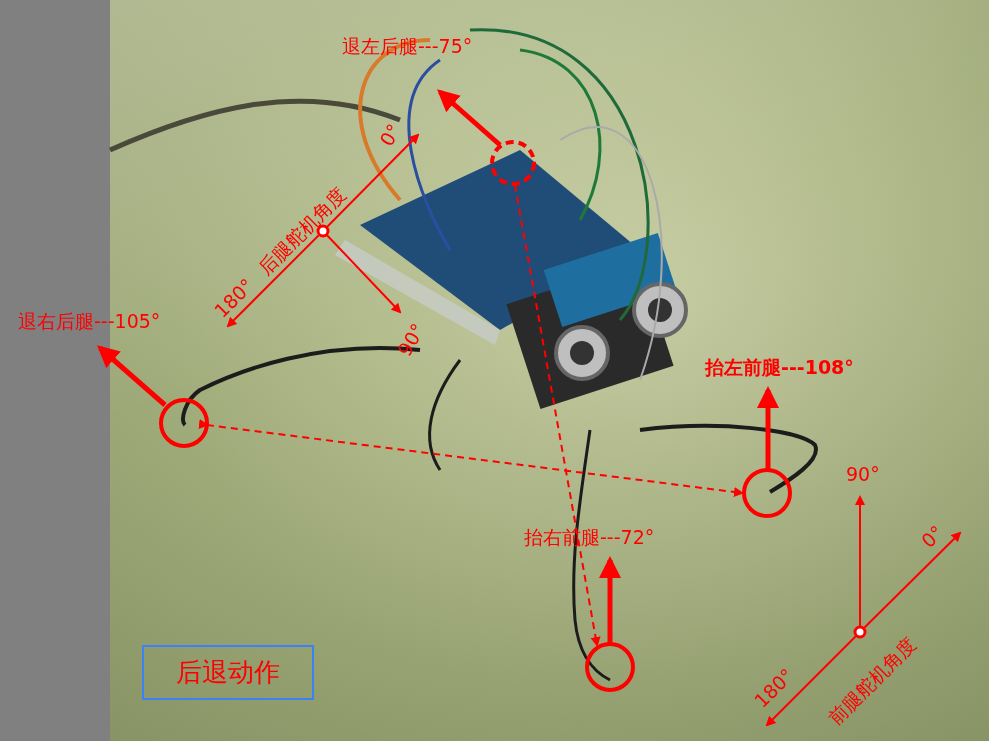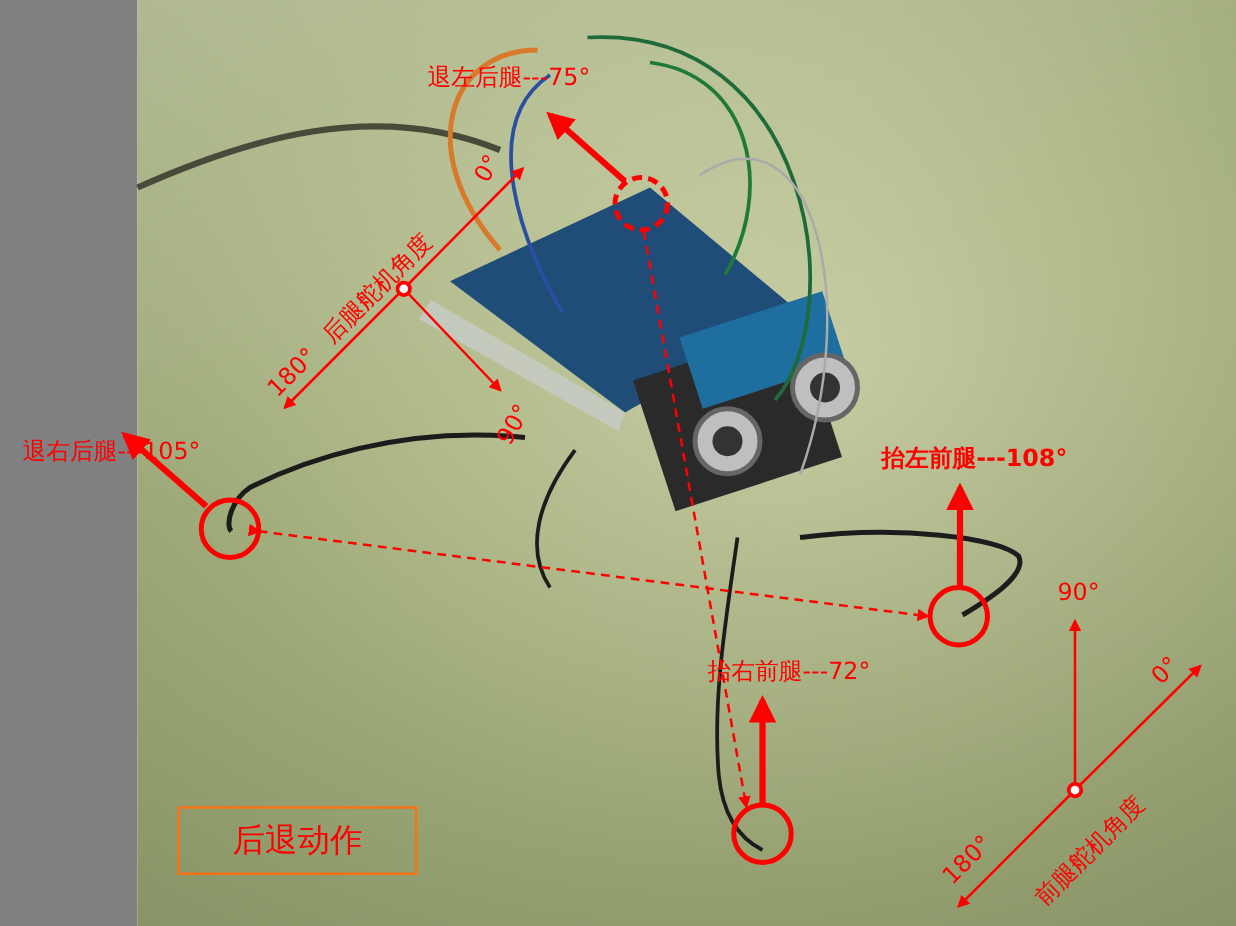--- a/index.html
+++ b/index.html
@@ -7,21 +7,21 @@
     .gray-strip { position: absolute; left: 0; top: 0; width: 110px; height: 741px; background: #808080; }
     .photo { position: absolute; left: 110px; top: 0; width: 879px; height: 741px;
       background:
         radial-gradient(ellipse at 60% 40%, #c9cfa6 0%, #b4bd8e 35%, #a0ab7a 65%, #8e9a6a 100%);
     }
     .floor-sheen { position: absolute; left: 110px; top: 0; width: 879px; height: 741px;
       background: linear-gradient(160deg, rgba(255,255,240,0.25) 0%, rgba(255,255,240,0) 40%, rgba(60,70,40,0.15) 100%); }
     svg.overlay { position: absolute; left: 0; top: 0; }
     .label { position: absolute; color: #ff0000; font-size: 19px; white-space: nowrap; line-height: 1; }
     .rot { position: absolute; color: #ff0000; font-size: 19px; white-space: nowrap; transform-origin: left center; line-height: 1; }
-    .title-box { position: absolute; left: 142px; top: 645px; width: 192px; height: 55px; border: 2px solid #f97316; box-sizing: border-box;
+    .title-box { position: absolute; left: 142px; top: 645px; width: 172px; height: 55px; border: 2px solid #3b82f6; box-sizing: border-box;
       display: flex; align-items: center; justify-content: center; color: #ff0000; font-size: 26px; }
   </style>
 </head>
 <body>
 
 <div class="gray-strip"></div>
 <div class="photo"></div>
 <div class="floor-sheen"></div>
 
 <svg class="overlay" width="989" height="741" viewBox="0 0 989 741">
@@ -77,24 +77,24 @@
   </g>
 
   <g>
     <line x1="860" y1="632" x2="960" y2="533" stroke="#ff0000" stroke-width="2" marker-end="url(#ah)"></line>
     <line x1="860" y1="632" x2="767" y2="725" stroke="#ff0000" stroke-width="2" marker-end="url(#ah)"></line>
     <line x1="860" y1="632" x2="860" y2="497" stroke="#ff0000" stroke-width="2" marker-end="url(#ah)"></line>
     <circle cx="860" cy="632" r="5" fill="#fff" stroke="#ff0000" stroke-width="3"></circle>
   </g>
 </svg>
 
-<div class="label" style="left:342px; top:53px;">退左后腿---75°</div>
-<div class="label" style="left:18px; top:312px;margin-top:40px;">退右后腿---105°</div>
+<div class="label" style="left:342px; top:37px;">退左后腿---75°</div>
+<div class="label" style="left:18px; top:312px;">退右后腿---105°</div>
 <div class="label" style="left:705px; top:358px;font-weight:bold;">抬左前腿---108°</div>
-<div class="label" style="left:524px; top:528px;margin-left:42px;">抬右前腿---72°</div>
+<div class="label" style="left:524px; top:528px;">抬右前腿---72°</div>
 
 <div class="rot" style="left:262px; top:262px; transform: rotate(-45deg);">后腿舵机角度</div>
 <div class="rot" style="left:218px; top:305px; transform: rotate(-45deg);">180°</div>
 <div class="rot" style="left:385px; top:135px; transform: rotate(-60deg);">0°</div>
 <div class="rot" style="left:403px; top:345px; transform: rotate(-60deg);">90°</div>
 
 <div class="label" style="left:846px; top:465px;">90°</div>
 <div class="rot" style="left:925px; top:535px; transform: rotate(-45deg);">0°</div>
 <div class="rot" style="left:832px; top:712px; transform: rotate(-45deg);">前腿舵机角度</div>
 <div class="rot" style="left:758px; top:695px; transform: rotate(-45deg);">180°</div>

